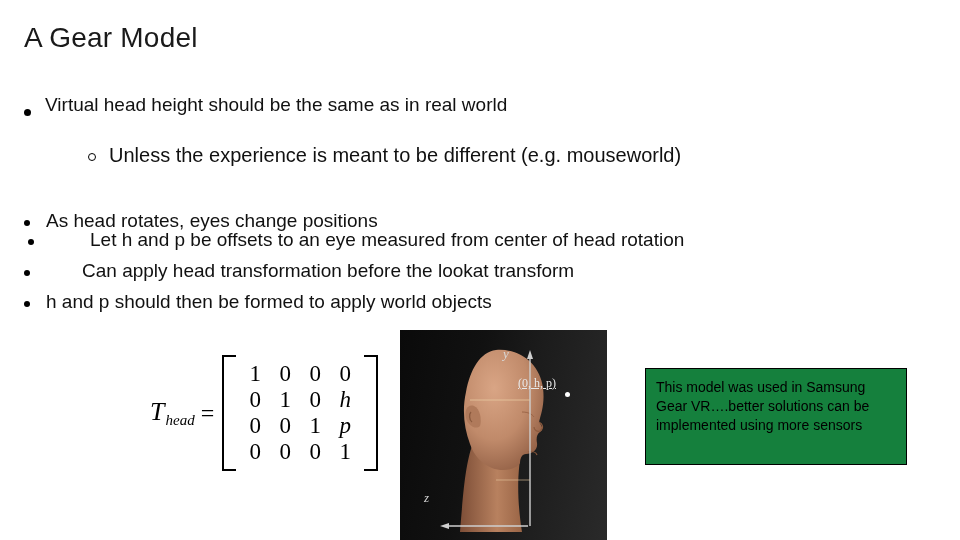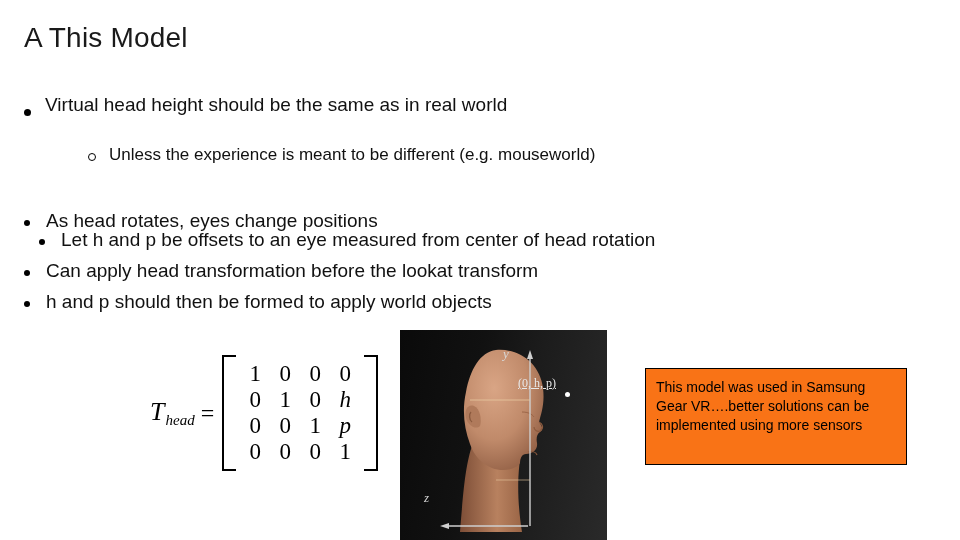--- a/index.html
+++ b/index.html
@@ -50,30 +50,30 @@
     margin-right: 13px;
     flex: 0 0 auto;
   }
   .bullet-text {
     font-size: 19px;
     line-height: 22px;
     color: #111;
     white-space: nowrap;
   }
   .bullet-text.sub {
-    font-size: 17px;
+    font-size: 20px;
     line-height: 18px;
   }
 
   #b1 { left: 24px; top: 94px; align-items: flex-end; }
   #b1 .bullet-dot { margin-left: 0; }
   #b2 { left: 88px; top: 146px; }
   #b3 { left: 24px; top: 198px; margin-top: 12px; }
-  #b4 { left: 39px; top: 229px; }
-  #b5 { left: 24px; top: 260px; }
+  #b4 { left: 28px; top: 229px; gap: 40px; }
+  #b5 { left: 24px; top: 260px; gap: 36px; }
   #b6 { left: 24px; top: 291px; }
 
   #b3 .bullet-dot, #b4 .bullet-dot, #b5 .bullet-dot, #b6 .bullet-dot {
     width: 6px; height: 6px; margin-top: 10px; margin-right: 16px;
   }
 
   
   #matrix-figure {
     position: absolute;
     left: 150px;
@@ -169,35 +169,35 @@
   }
 
   
   #callout {
     position: absolute;
     left: 645px;
     top: 368px;
     width: 262px;
     height: 97px;
     border: 1.5px solid #000;
-    background: #f97316;
+    background: #15803d;
     box-sizing: border-box;
     padding: 9px 10px 0 10px;
   }
   #callout-text {
     font-size: 14px;
     line-height: 19px;
     color: #000;
     font-family: "Liberation Sans", sans-serif;
   }
 </style>
 </head>
 <body>
 
-<div id="slide-title">A This Model</div>
+<div id="slide-title">A Gear Model</div>
 
 <div class="bullet-row" id="b1">
   <span class="bullet-dot"></span>
   <span class="bullet-text">Virtual head height should be the same as in real world</span>
 </div>
 
 <div class="bullet-row" id="b2">
   <span class="bullet-ring"></span>
   <span class="bullet-text sub">Unless the experience is meant to be different (e.g. mouseworld)</span>
 </div>

